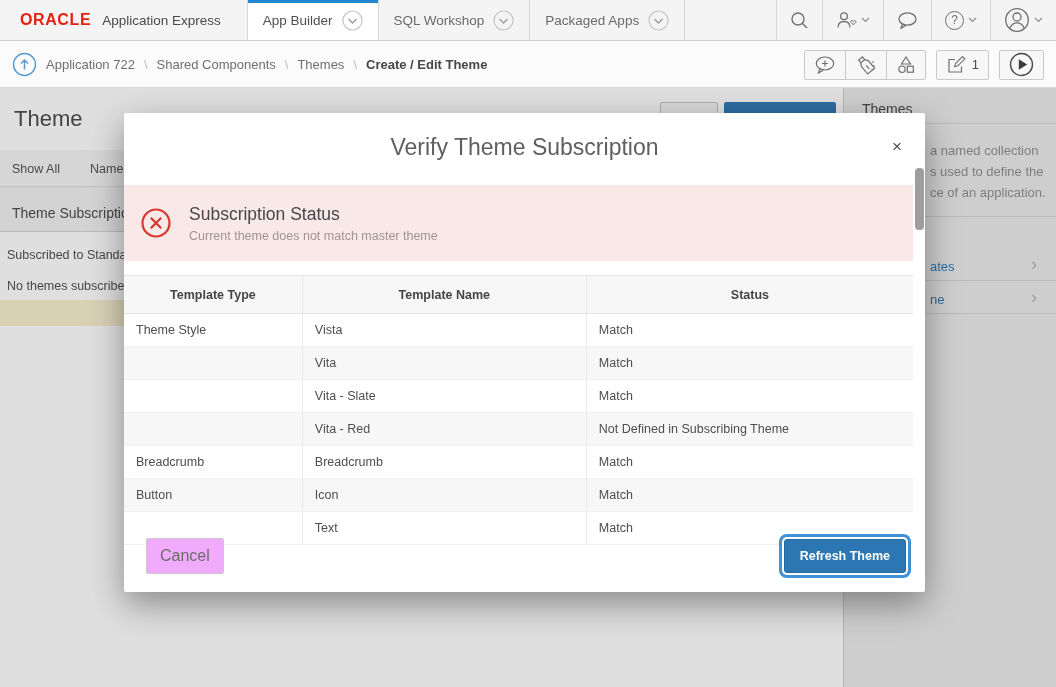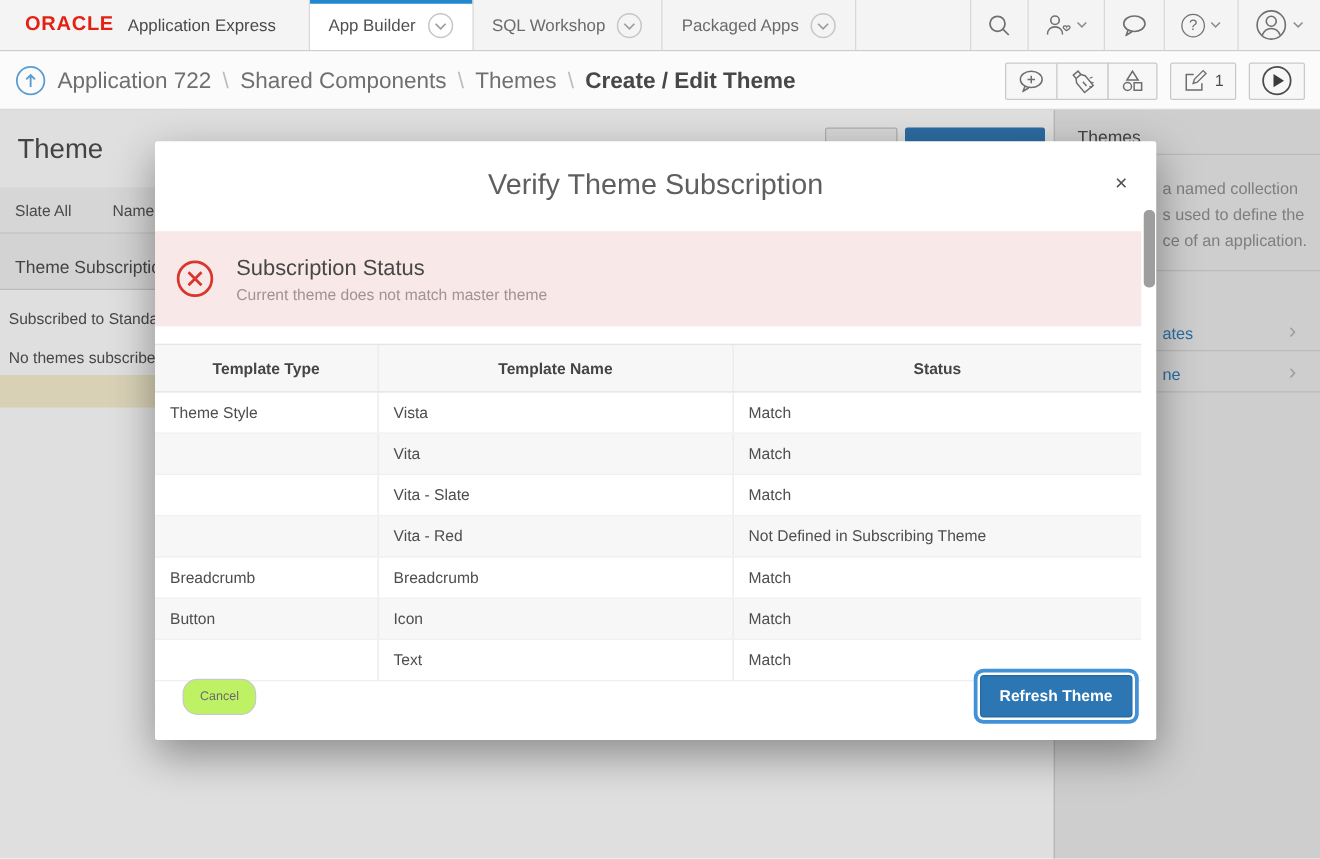--- a/index.html
+++ b/index.html
@@ -25,21 +25,21 @@
     border-left:1px solid #d8d8d8; padding:0 13px; gap:4px; cursor:pointer; }
   .help-circle { display:inline-flex; align-items:center; justify-content:center;
     width:19px; height:19px; border:1.3px solid #707070; border-radius:50%;
     font-size:12px; color:#707070; }
 
   
   .crumb-bar { position:absolute; top:42px; left:0; right:0; height:46px;
     background:#fbfbfb; border-bottom:1px solid #d8d8d8;
     display:flex; align-items:center; padding:0 12px; z-index:5; }
   .crumb-items { display:flex; align-items:center; gap:9px; margin-left:9px;
-    font-size:18px; color:#6f6f6f; }
+    font-size:13px; color:#6f6f6f; }
   .crumb-link { cursor:pointer; }
   .crumb-sep { color:#bdbdbd; }
   .crumb-current { color:#474747; font-weight:bold; }
   .crumb-toolbar { margin-left:auto; display:flex; align-items:center; }
   .tb-btn { height:30px; min-width:38px; background:#f7f7f7; border:1px solid #c9c9c9;
     display:flex; align-items:center; justify-content:center; padding:0 9px;
     cursor:pointer; gap:6px; font-size:13px; color:#4e4e4e; }
   .tb-group { display:flex; }
   .tb-group .tb-btn { border-radius:0; }
   .tb-group .tb-btn:first-child { border-radius:2px 0 0 2px; }
@@ -103,22 +103,22 @@
     border-bottom:1px solid #e4e4e4; font-weight:bold; color:#454545;
     text-align:center; font-size:12.5px; }
   .vtable th + th, .vtable td + td { border-left:1px solid #e9e9e9; }
   .vtable td { height:33px; border-bottom:1px solid #f0f0f0; padding-left:12px; }
   .vtable tbody tr:nth-child(even) { background:#f7f7f7; }
   .col1 { width:22.6%; } .col2 { width:36%; } .col3 { width:41.4%; }
   .scroll-thumb { position:absolute; right:1px; top:55px; width:9px; height:62px;
     background:#9e9e9e; border-radius:4px; cursor:pointer; }
   .modal-footer { position:absolute; left:22px; right:14px; bottom:18px;
     display:flex; justify-content:space-between; align-items:center; }
-  .btn-cancel { background:#bef264; border:1px solid #c9c9c9; border-radius:12px;
-    color:#6b6b6b; font-size:10px; padding:8px 13px; cursor:pointer;
+  .btn-cancel { background:#f0abfc; border:1px solid #c9c9c9; border-radius:2px;
+    color:#6b6b6b; font-size:16px; padding:8px 13px; cursor:pointer;
     font-family:"Liberation Sans", sans-serif; }
   .btn-refresh { background:#2b76b3; border:1px solid #26699f; border-radius:3px;
     color:#fff; font-weight:bold; font-size:12.5px; padding:9px 15px; cursor:pointer;
     font-family:"Liberation Sans", sans-serif;
     box-shadow:0 0 0 2px #ffffff, 0 0 0 5px #4191d6; margin-right:5px; }
   svg { display:block; }
 </style>
 </head>
 <body>
 
@@ -282,21 +282,21 @@
 </div>
 
 <div class="main-bg"></div>
 <div class="sidebar-bg"></div>
 
 <div class="pg page-title">Theme</div>
 <div class="pg hidden-btn-gray"></div>
 <div class="pg hidden-btn-blue"></div>
 
 <div class="pg filter-band"></div>
-<span class="pg filter-showall">Slate All</span>
+<span class="pg filter-showall">Show All</span>
 <span class="pg filter-name">Name</span>
 
 <div class="pg region-band"></div>
 <span class="pg region-title">Theme Subscriptio</span>
 <span class="pg bg-line1">Subscribed to Standa</span>
 <span class="pg bg-line2">No themes subscribe</span>
 <div class="pg tan-row"></div>
 
 <span class="pg sb-title">Themes</span>
 <div class="pg sb-divider sb-div-1"></div>

